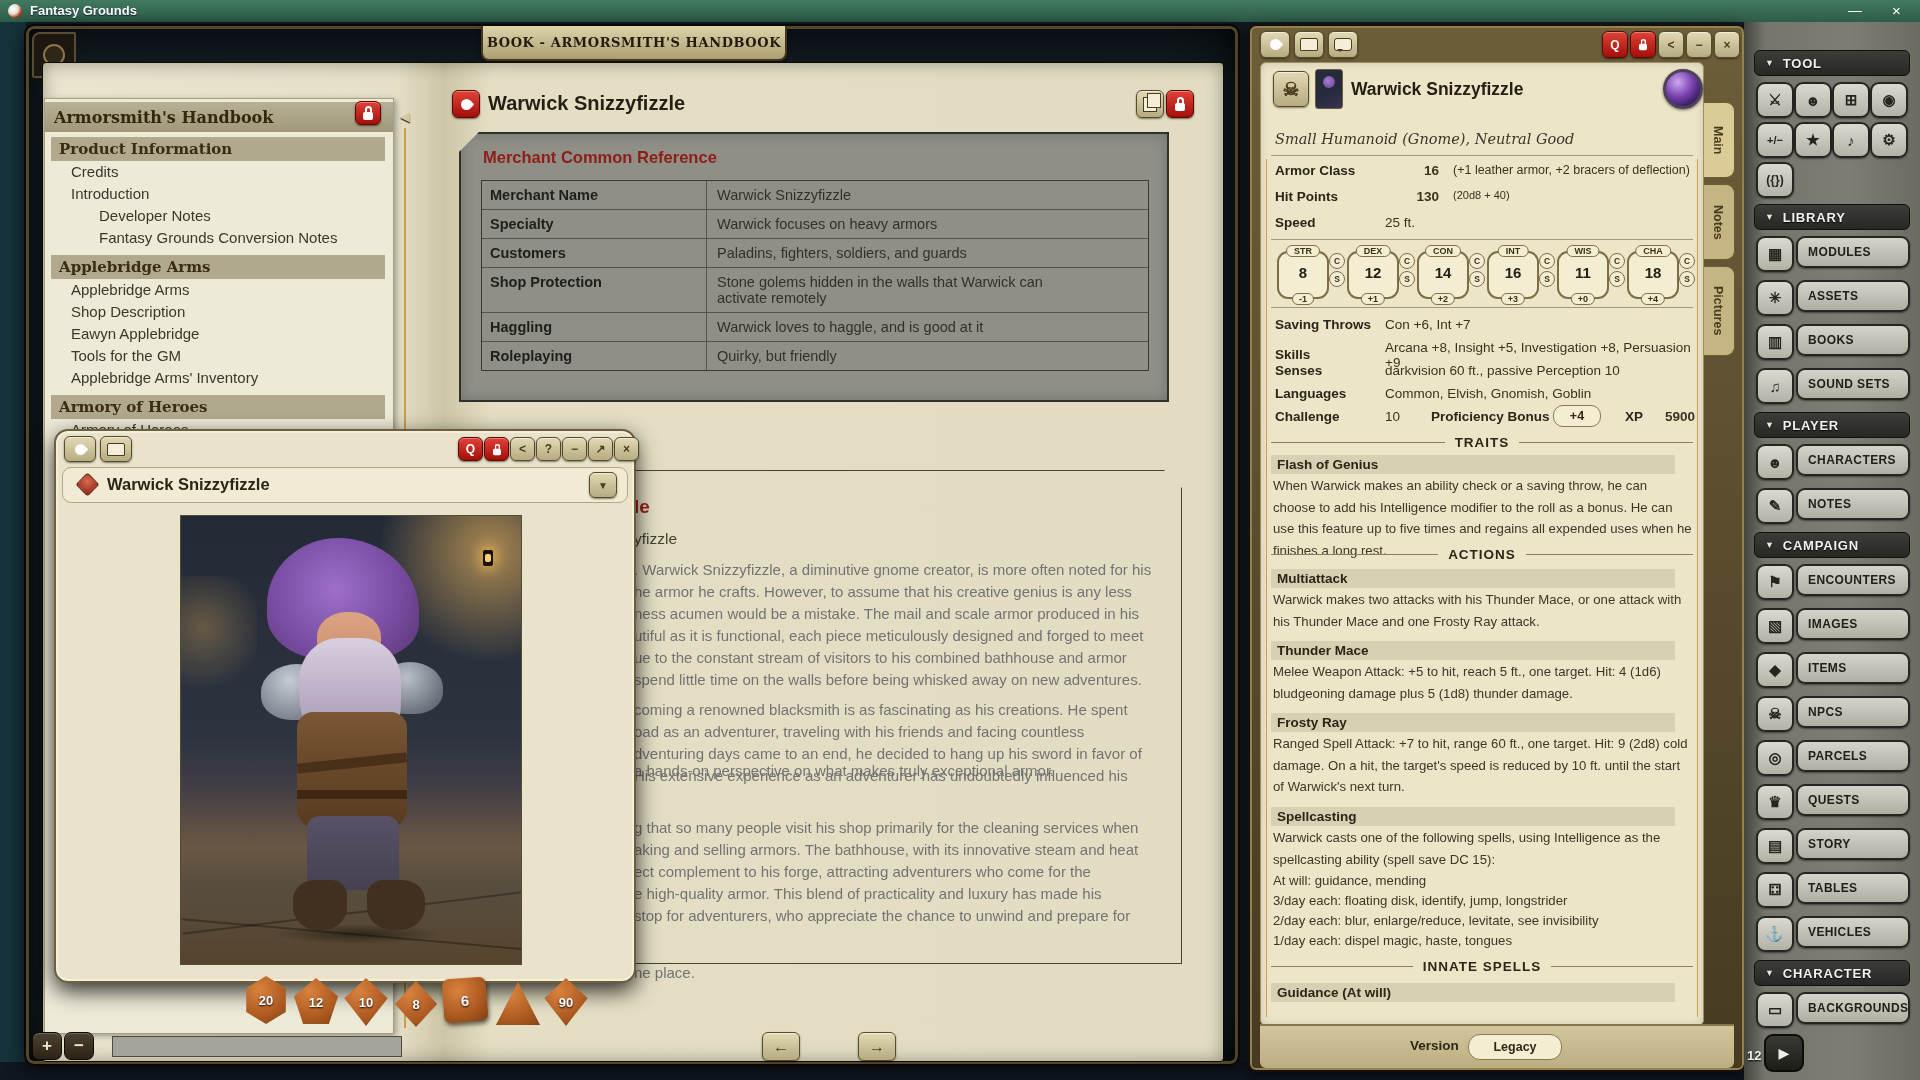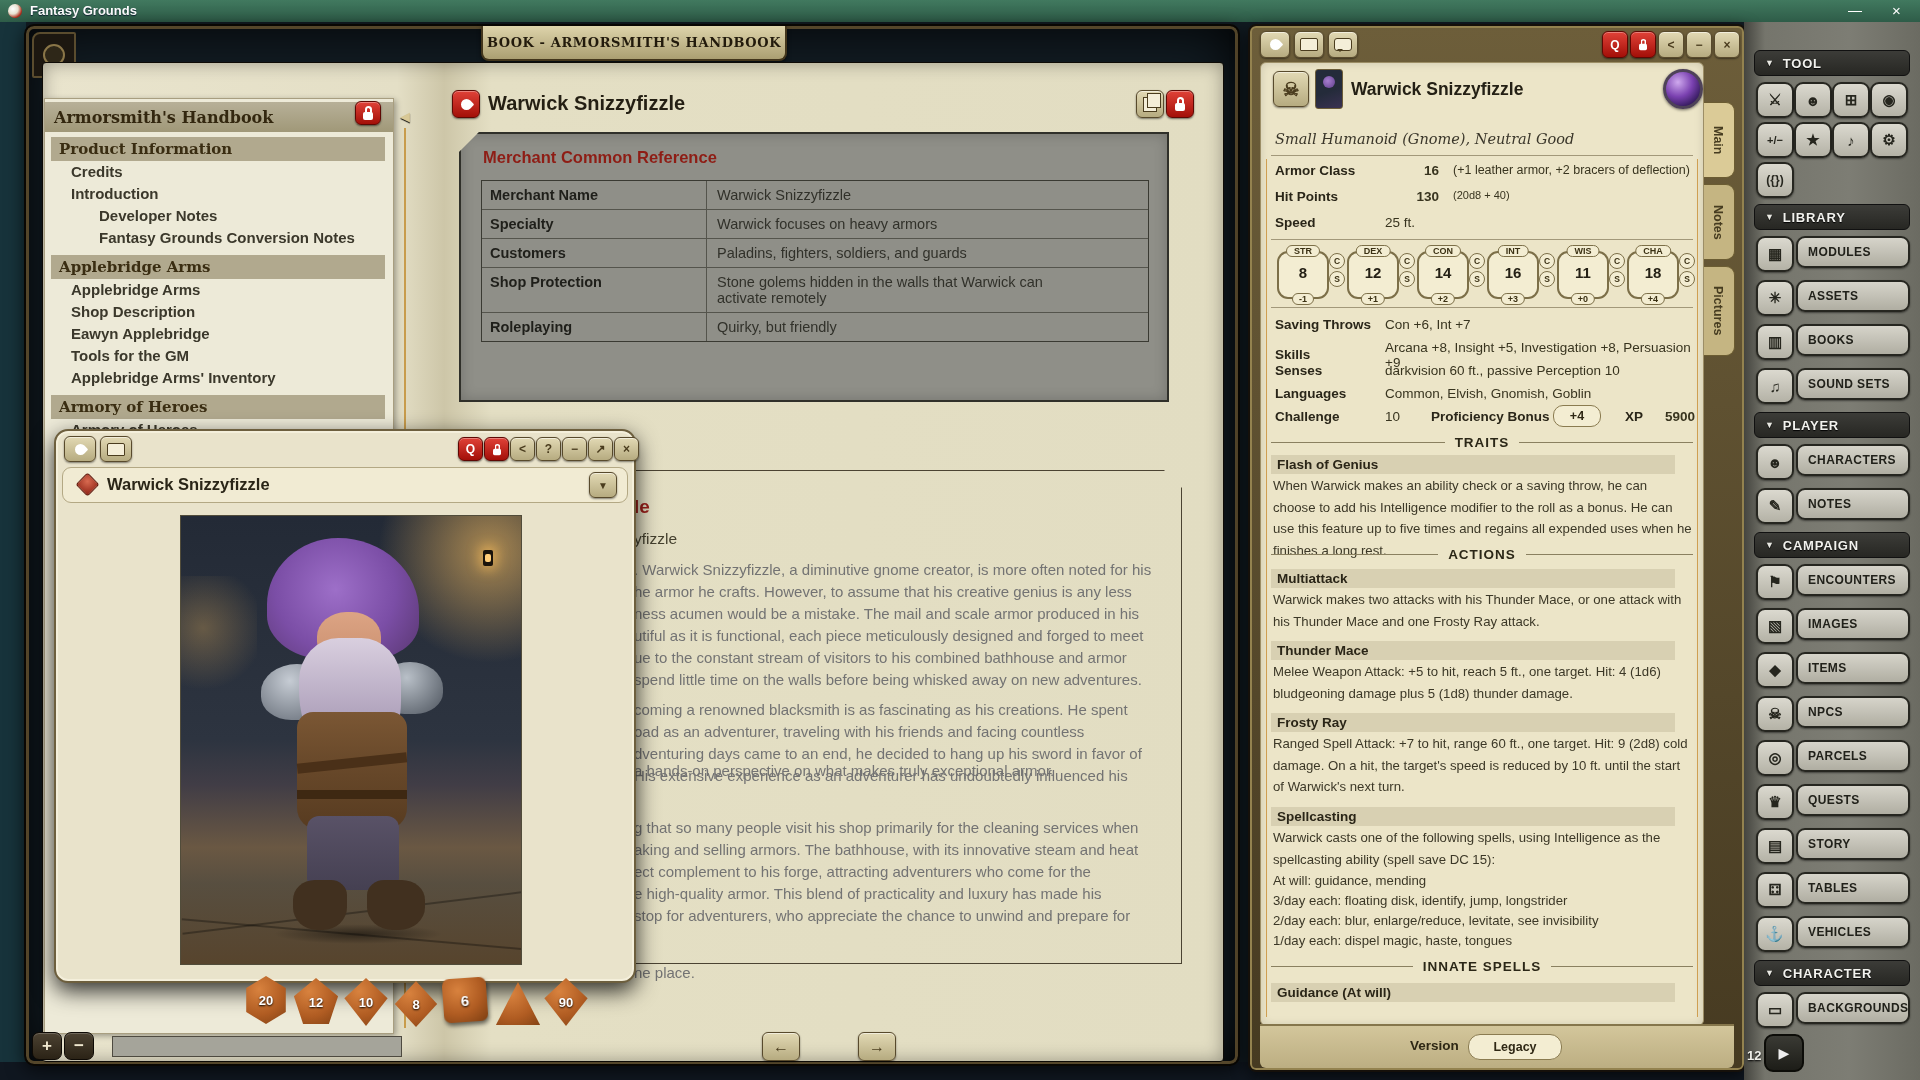--- a/index.html
+++ b/index.html
@@ -30,21 +30,21 @@
   .bw-emblem::before{content:"";position:absolute;left:9px;top:10px;width:18px;height:18px;border-radius:50%;border:2px solid #8a7648;background:#2e2718;}
   .bw-tab{position:absolute;left:455px;top:0px;width:302px;height:33px;background:linear-gradient(#ded4ab,#ab9f72);border:2px solid #43361c;border-top:none;border-radius:0 0 8px 8px;display:flex;align-items:center;justify-content:center;
      font-family:"DejaVu Serif",serif;font-weight:bold;font-size:13px;letter-spacing:.6px;color:#221a0c;text-transform:uppercase;box-shadow:0 2px 4px #0008;}
   .pages{position:absolute;left:16px;top:36px;width:1180px;height:998px;border-radius:4px;border:1px solid #0e0b06;
      background:linear-gradient(90deg,#e9e4cd 0%,#e4dfc6 30%,#cdc6a8 34%,#e4dfc4 38%,#e2ddc2 100%);box-shadow:inset 0 0 18px #00000055;}
   .tocpanel{position:absolute;left:44px;top:98px;width:348px;height:934px;background:#edead8;border:1px solid #a89e80;box-shadow:2px 2px 6px #0005;}
   .toc-title{position:absolute;left:0;top:3px;width:100%;height:30px;background:linear-gradient(#b7b098,#a09878);display:flex;align-items:center;
      font-family:"DejaVu Serif",serif;font-weight:bold;font-size:16px;color:#33270f;padding-left:9px;box-sizing:border-box;}
   .toc-sec{position:absolute;left:6px;width:334px;height:24px;background:#b1a98e;display:flex;align-items:center;padding-left:8px;box-sizing:border-box;
      font-family:"DejaVu Serif",serif;font-weight:bold;font-size:15px;color:#3a2d12;}
-  .toc-item{position:absolute;font-size:15px;color:#3b382b;white-space:nowrap;cursor:pointer;font-weight:bold;}
+  .toc-item{position:absolute;font-size:15px;color:#3b382b;white-space:nowrap;cursor:pointer;}
   .scrollline{position:absolute;left:404px;top:128px;width:2px;height:900px;background:#c89c4c;}
   .collapse-arrow{position:absolute;left:396px;top:106px;width:18px;height:20px;display:flex;align-items:center;justify-content:center;color:#d8c896;font-size:13px;cursor:pointer;text-shadow:0 1px 1px #000;}
   
   .pg-title{position:absolute;left:488px;top:92px;font-size:20px;font-weight:bold;color:#241f13;}
   .merchbox{position:absolute;left:459px;top:132px;width:706px;height:266px;background:#8f8f88;border:2px solid #30302a;
      clip-path:polygon(20px 0,100% 0,100% 100%,0 100%,0 20px);box-shadow:inset 0 0 14px #00000033;}
   .merch-head{position:absolute;left:22px;top:14px;font-size:16.5px;font-weight:bold;color:#8e1d15;}
   .mtable{position:absolute;left:20px;top:46px;width:666px;border:1.5px solid #3a3a32;}
   .mrow{display:grid;grid-template-columns:225px 1fr;border-bottom:1px solid #54544c;}
   .mrow:last-child{border-bottom:none;}
@@ -193,20 +193,24 @@
         </div>
       <div class="mrow">
           <div class="mcell-l">Customers</div>
           <div class="mcell-v">Paladins, fighters, soldiers, and guards</div>
         </div>
       <div class="mrow">
           <div class="mcell-l">Shop Protection</div>
           <div class="mcell-v" style="max-width:360px;">Stone golems hidden in the walls that Warwick can activate remotely</div>
         </div>
       <div class="mrow">
+          <div class="mcell-l">Haggling</div>
+          <div class="mcell-v">Warwick loves to haggle, and is good at it</div>
+        </div>
+      <div class="mrow">
           <div class="mcell-l">Roleplaying</div>
           <div class="mcell-v">Quirky, but friendly</div>
         </div>
     </div>
   </div>
 
   <div class="frame2"></div>
   <div class="fh">le</div>
   <div class="fs2">yfizzle</div>
   <div class="frag" style="top:561px;">. Warwick Snizzyfizzle, a diminutive gnome creator, is more often noted for his</div>

